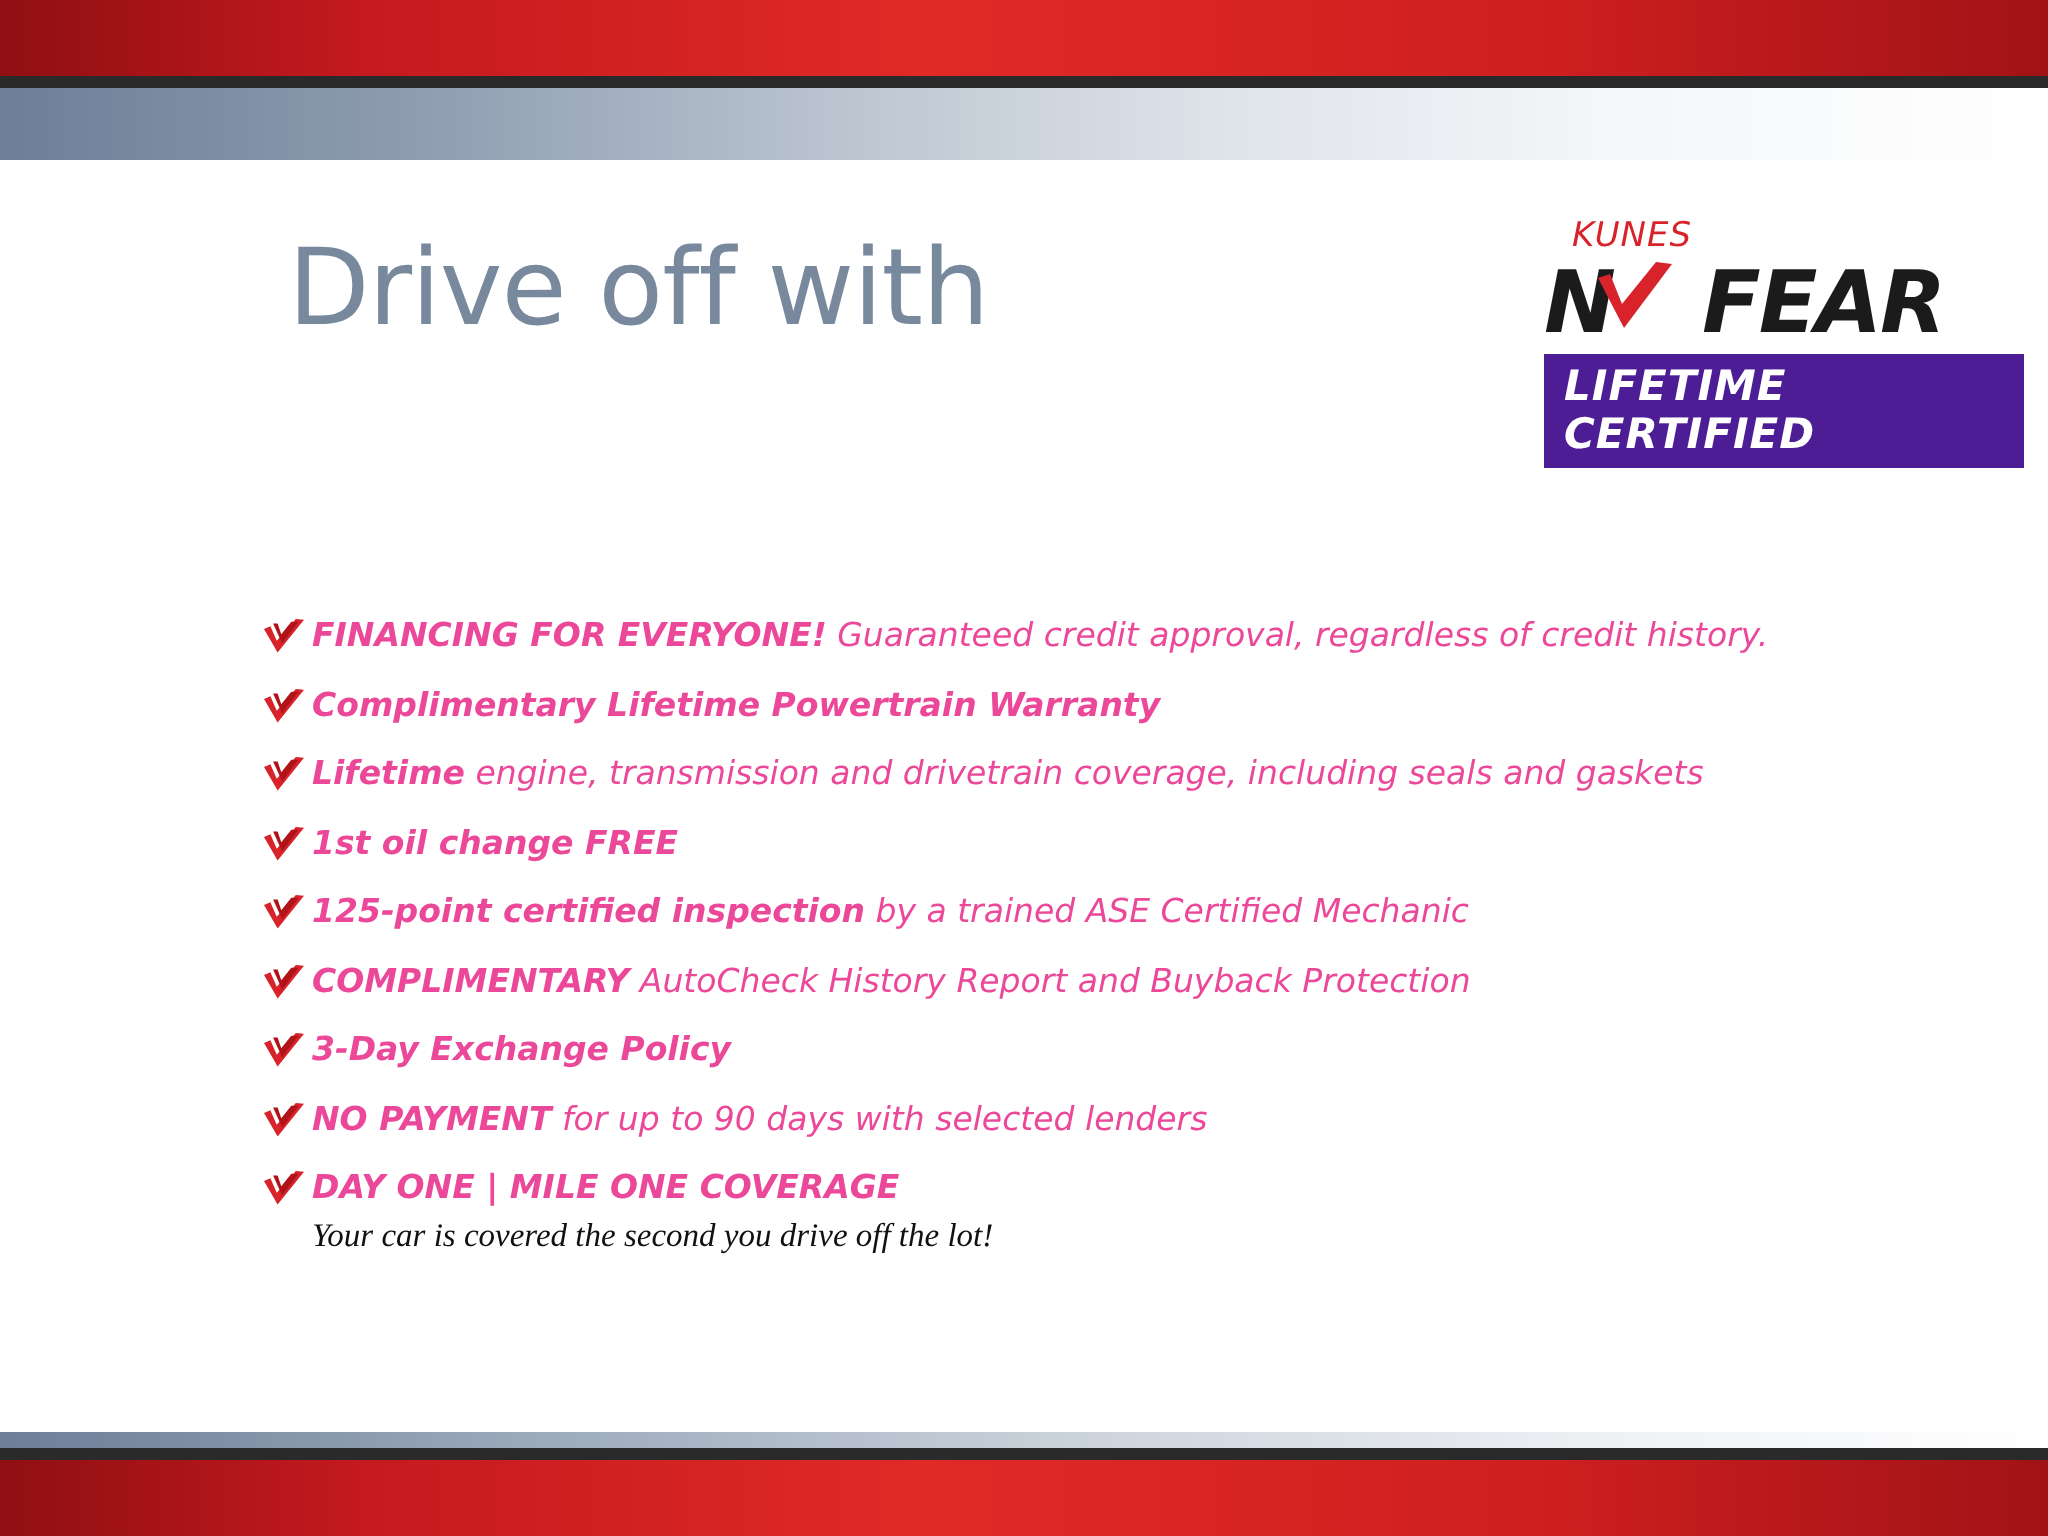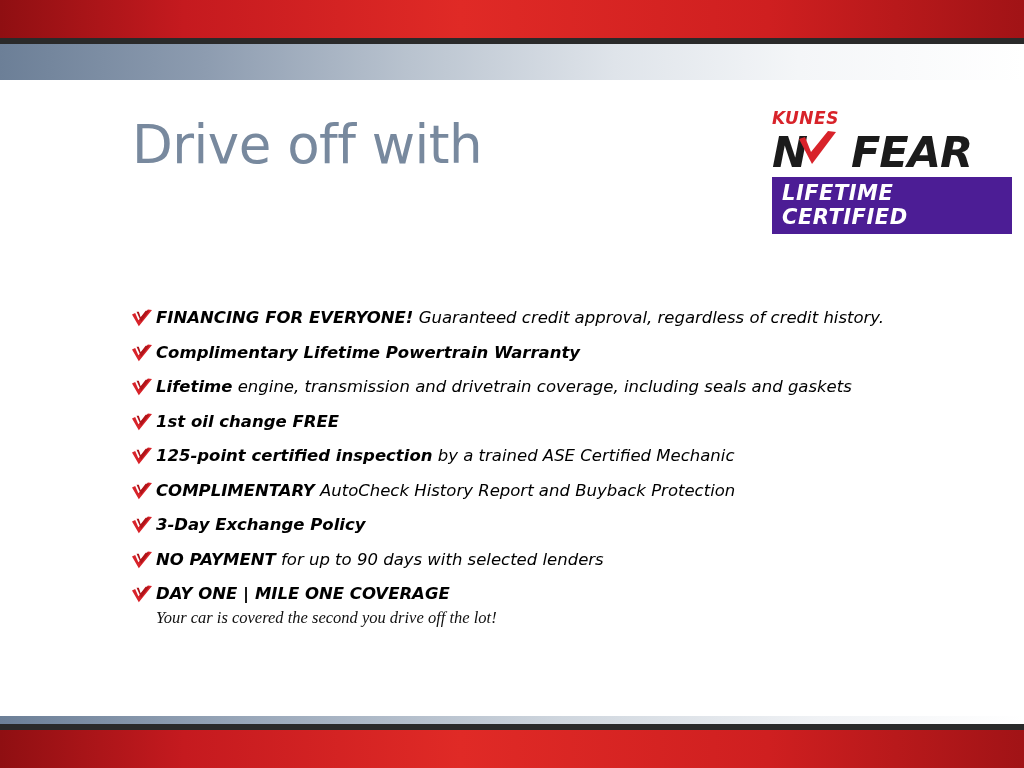--- a/index.html
+++ b/index.html
@@ -64,21 +64,21 @@
     bottom: 0; left: 0;
     width: 1024px;
     height: 38px;
     background: linear-gradient(90deg, #8f0f12 0%, #c51a1f 18%, #e02a26 45%, #cf1f20 75%, #a11316 100%);
   }
 
   
   .headline {
     position: absolute;
     top: 118px;
-    left: 132px;
+    left: 144px;
     width: 620px;
   }
   .headline-line1 {
     font-family: "DejaVu Sans", sans-serif;
     font-size: 53px;
     font-weight: 400;
     color: #78899e;
     letter-spacing: -0.5px;
     line-height: 1.0;
   }
@@ -97,24 +97,25 @@
   
   .logo-block {
     position: absolute;
     top: 108px;
     left: 772px;
     width: 240px;
   }
   .logo-kunes {
     font-family: "DejaVu Sans", sans-serif;
     font-size: 17px;
-    font-weight: bold;
+    font-weight: normal;
     font-style: italic;
     color: #d8232a;
     letter-spacing: 0.5px;
+    margin-left: 14px;
   }
   .logo-nofear {
     position: relative;
     height: 46px;
     margin-top: 1px;
   }
   .logo-nofear-text {
     font-family: "DejaVu Sans", sans-serif;
     font-size: 43px;
     font-weight: bold;
@@ -169,21 +170,21 @@
   .bullet-check {
     width: 22px;
     height: 20px;
     flex: 0 0 22px;
     margin-top: 1px;
   }
   .bullet-text {
     font-family: "DejaVu Sans", sans-serif;
     font-size: 16.5px;
     font-style: italic;
-    color: #000000;
+    color: #ec4899;
     line-height: 1.25;
     padding-left: 3px;
   }
   .bullet-text b {
     font-weight: bold;
   }
   .bullet-sub {
     font-family: Liberation Serif, serif;
     font-size: 16.5px;
     font-style: italic;

